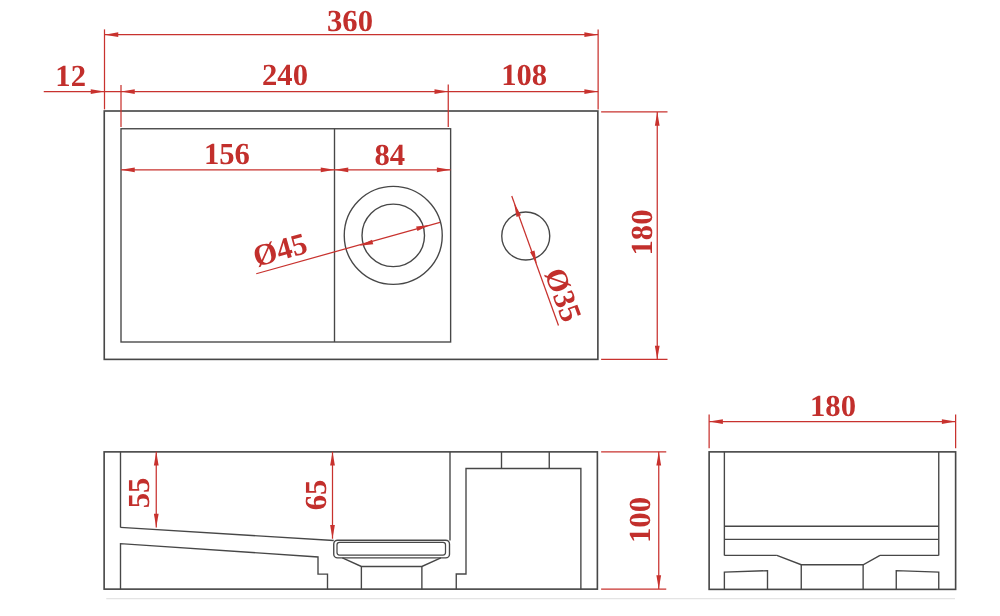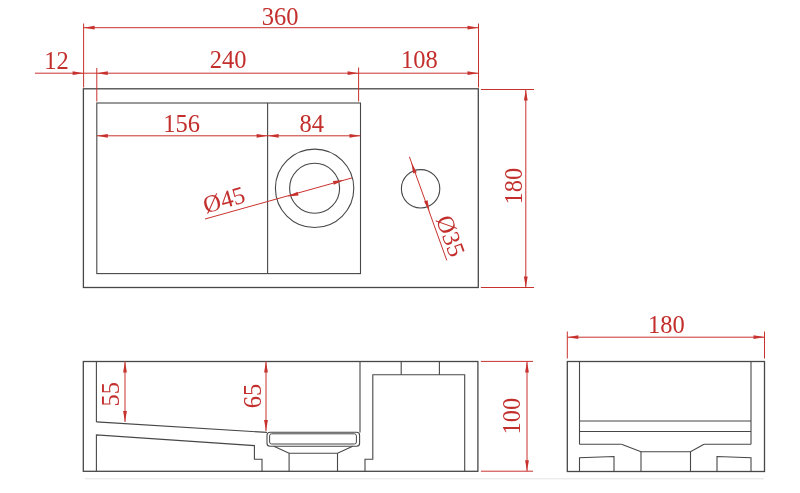--- a/index.html
+++ b/index.html
@@ -1,16 +1,16 @@
 <!DOCTYPE html>
 <html><head>
 <meta charset="utf-8">
 <style>
 html,body{margin:0;padding:0;background:#ffffff;}
-#page{width:800px;height:493px;position:relative;background:#ffffff;overflow:hidden;}
+#page{width:800px;height:493px;position:relative;background:#ffffff;overflow:hidden;font-weight:bold;}
 text{font-family:"Liberation Serif", serif;fill:#c22f2c;}
 .dk{stroke:#474747;fill:none;}
 .rd{stroke:#c8322e;fill:none;stroke-width:1;}
 .ra{fill:#c8322e;stroke:none;}
 </style>
 </head>
 <body>
 <div id="page">
 <svg width="800" height="493" viewBox="0 0 800 493" xmlns="http://www.w3.org/2000/svg">
 

